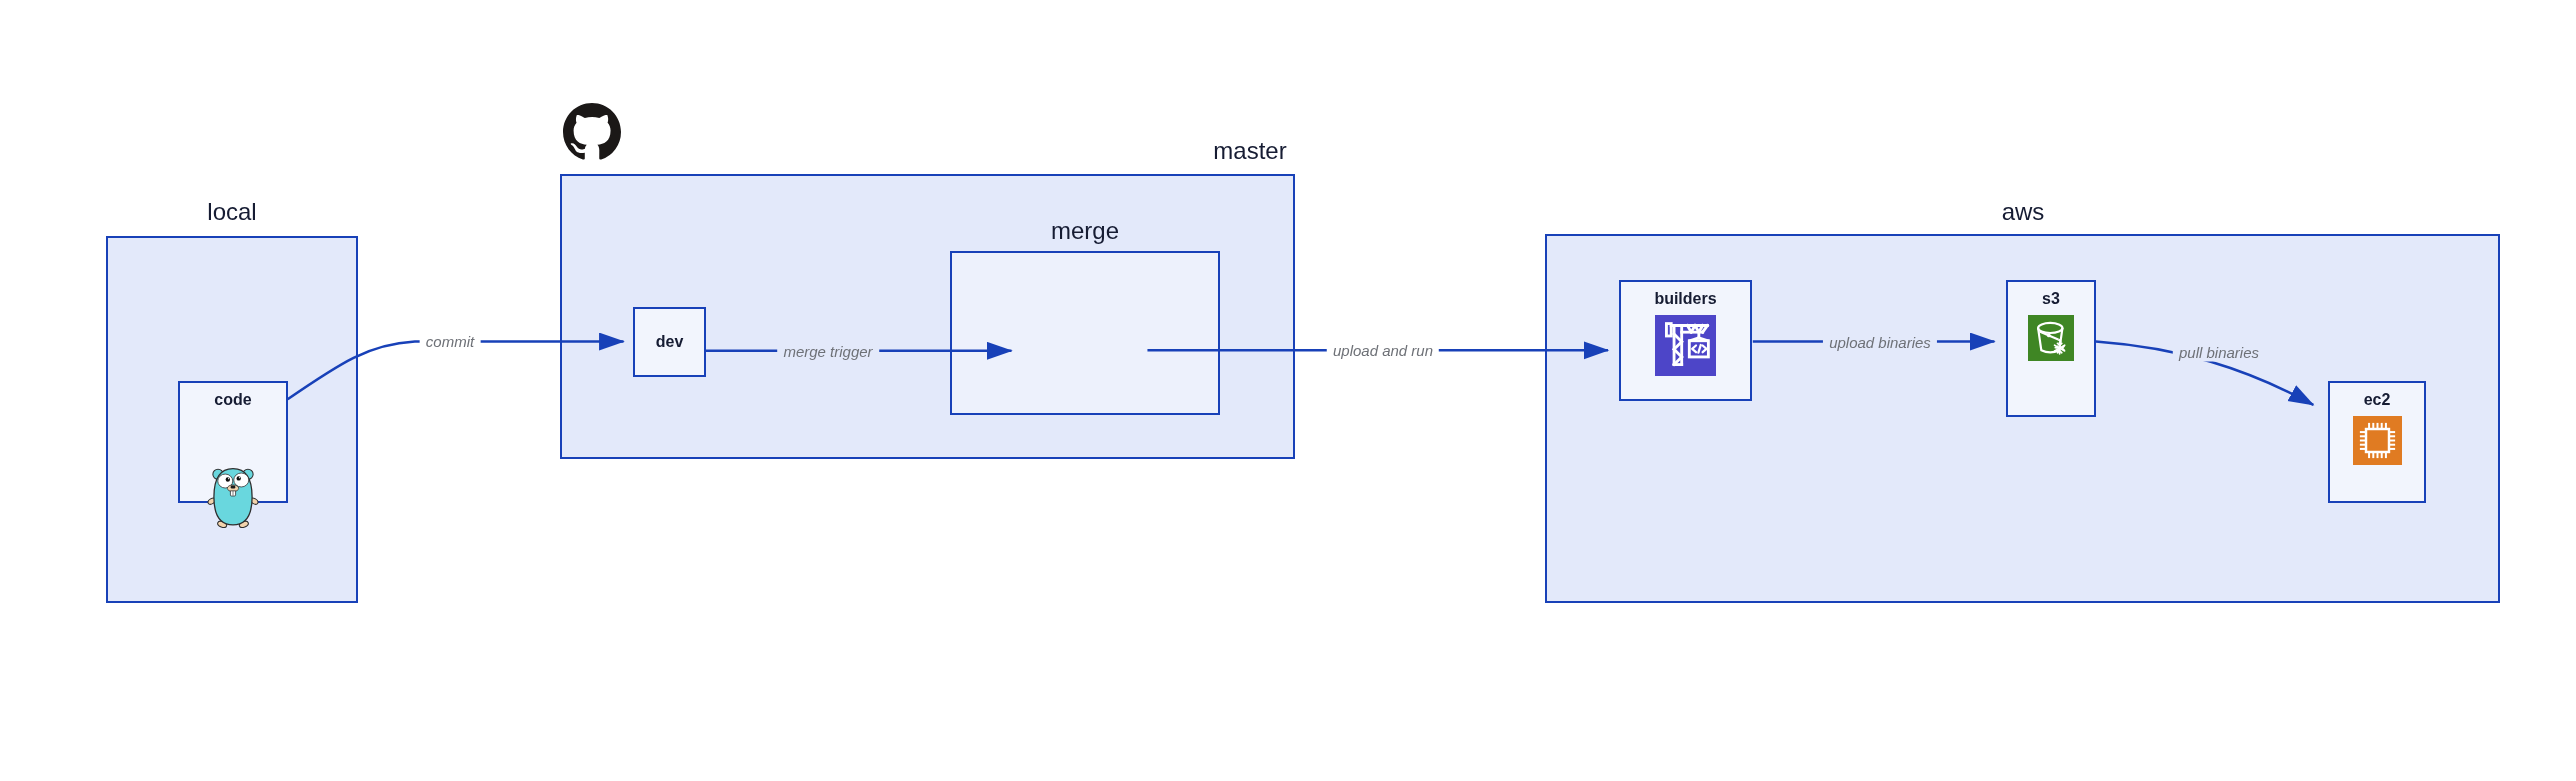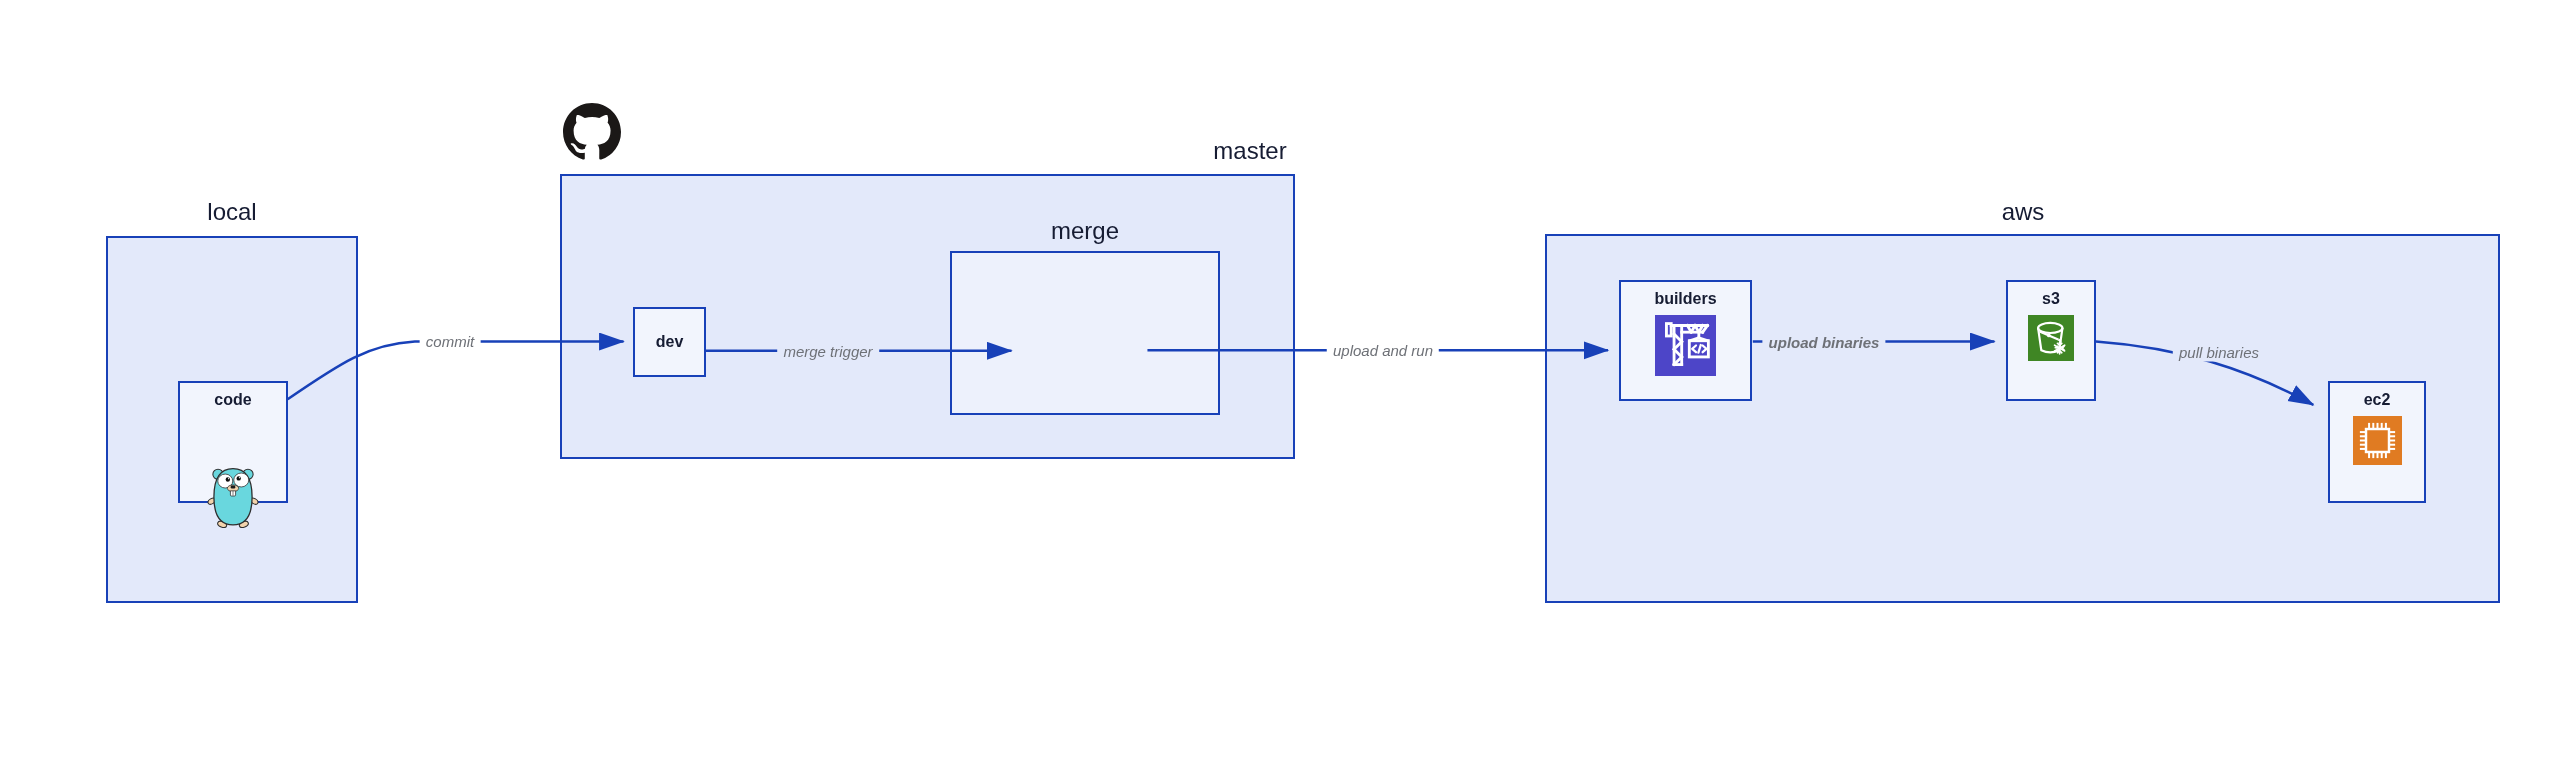--- a/index.html
+++ b/index.html
@@ -165,21 +165,21 @@
         </g>
         <g stroke="#ffffff" stroke-width="2.4" fill="none" stroke-linecap="round" stroke-linejoin="round">
           <polyline points="43,32 39,35.5 43,39"></polyline>
           <line x1="45.5" y1="39.5" x2="48" y2="31.5"></line>
           <polyline points="50,32 54,35.5 50,39"></polyline>
         </g>
       </svg>
     </div>
   </div>
 
-  <div class="node-box" style="left:2006px;top:280px;width:90px;height:121px;">
+  <div class="node-box" style="left:2006px;top:280px;width:90px;height:137px;">
     <div class="node-label">s3</div>
     <div class="icon-tile" style="width:46px;height:46px;background:#3f8624;">
       <svg width="46" height="46" viewBox="0 0 64 64">
         <g stroke="#ffffff" stroke-width="3" fill="none">
           <ellipse cx="31" cy="18" rx="17" ry="7"></ellipse>
           <path d="M14 18 L18.5 49 Q31 55 43.5 49 L48 18"></path>
           <line x1="16" y1="23" x2="42" y2="34"></line>
           <path d="M42 34 q4.5 1.5 2.5 5"></path>
         </g>
         <circle cx="29" cy="28.5" r="2.6" fill="#ffffff"></circle>
@@ -223,18 +223,18 @@
             <line x1="47" y1="37.5" x2="55" y2="37.5"></line>
           <line x1="47" y1="43" x2="55" y2="43"></line>
         </g>
       </svg>
     </div>
   </div>
 
   <div class="edge-label on-white" style="left:450px;top:341px;">commit</div>
   <div class="edge-label on-fill" style="left:828px;top:351px;">merge trigger</div>
   <div class="edge-label on-white" style="left:1383px;top:350px;">upload and run</div>
-  <div class="edge-label on-fill" style="left:1824px;top:342px;font-weight:bold;">upload binaries</div>
+  <div class="edge-label on-fill" style="left:1880px;top:342px;">upload binaries</div>
   <div class="edge-label on-fill" style="left:2219px;top:352px;">pull binaries</div>
 
 
 </div>
 
 
 </body></html>

